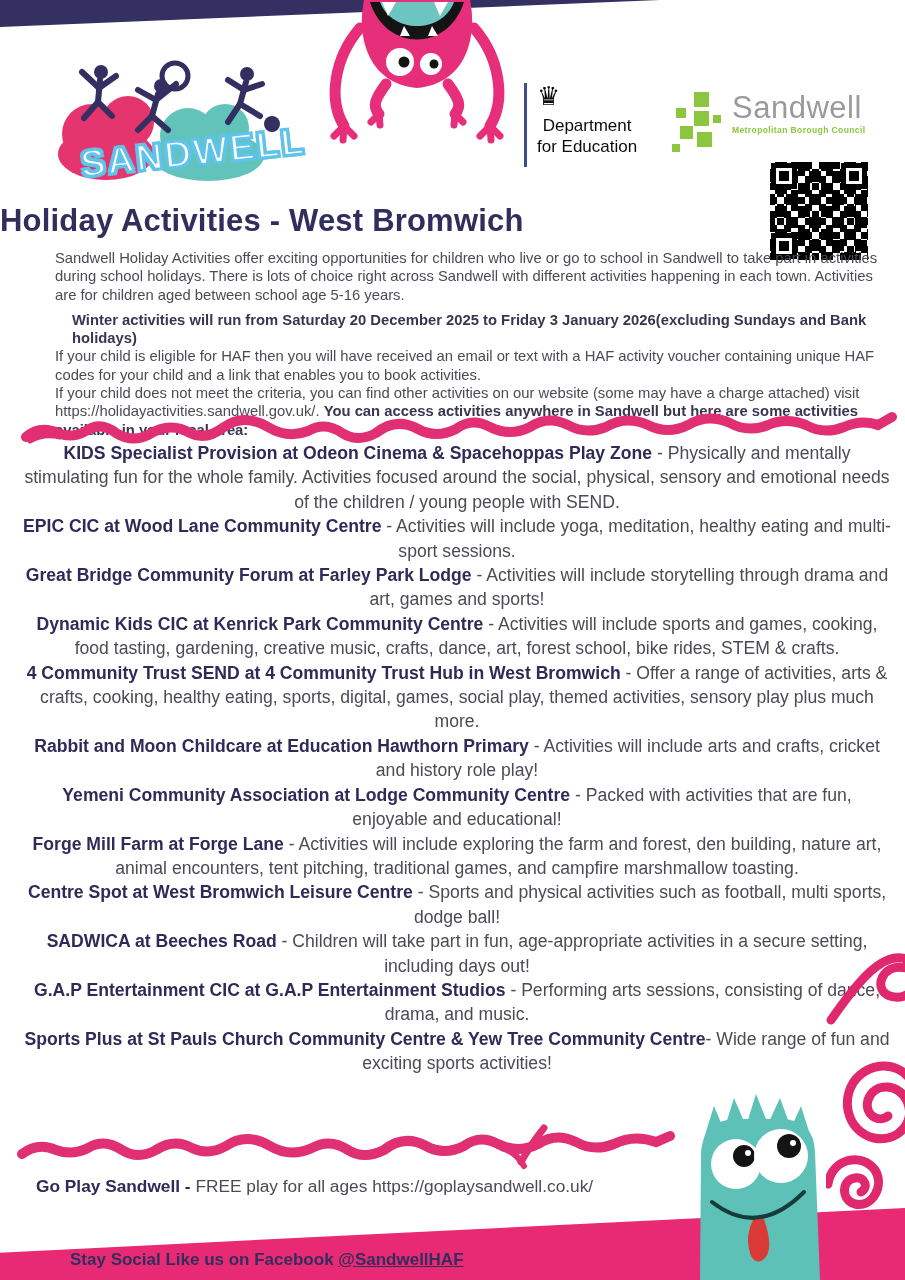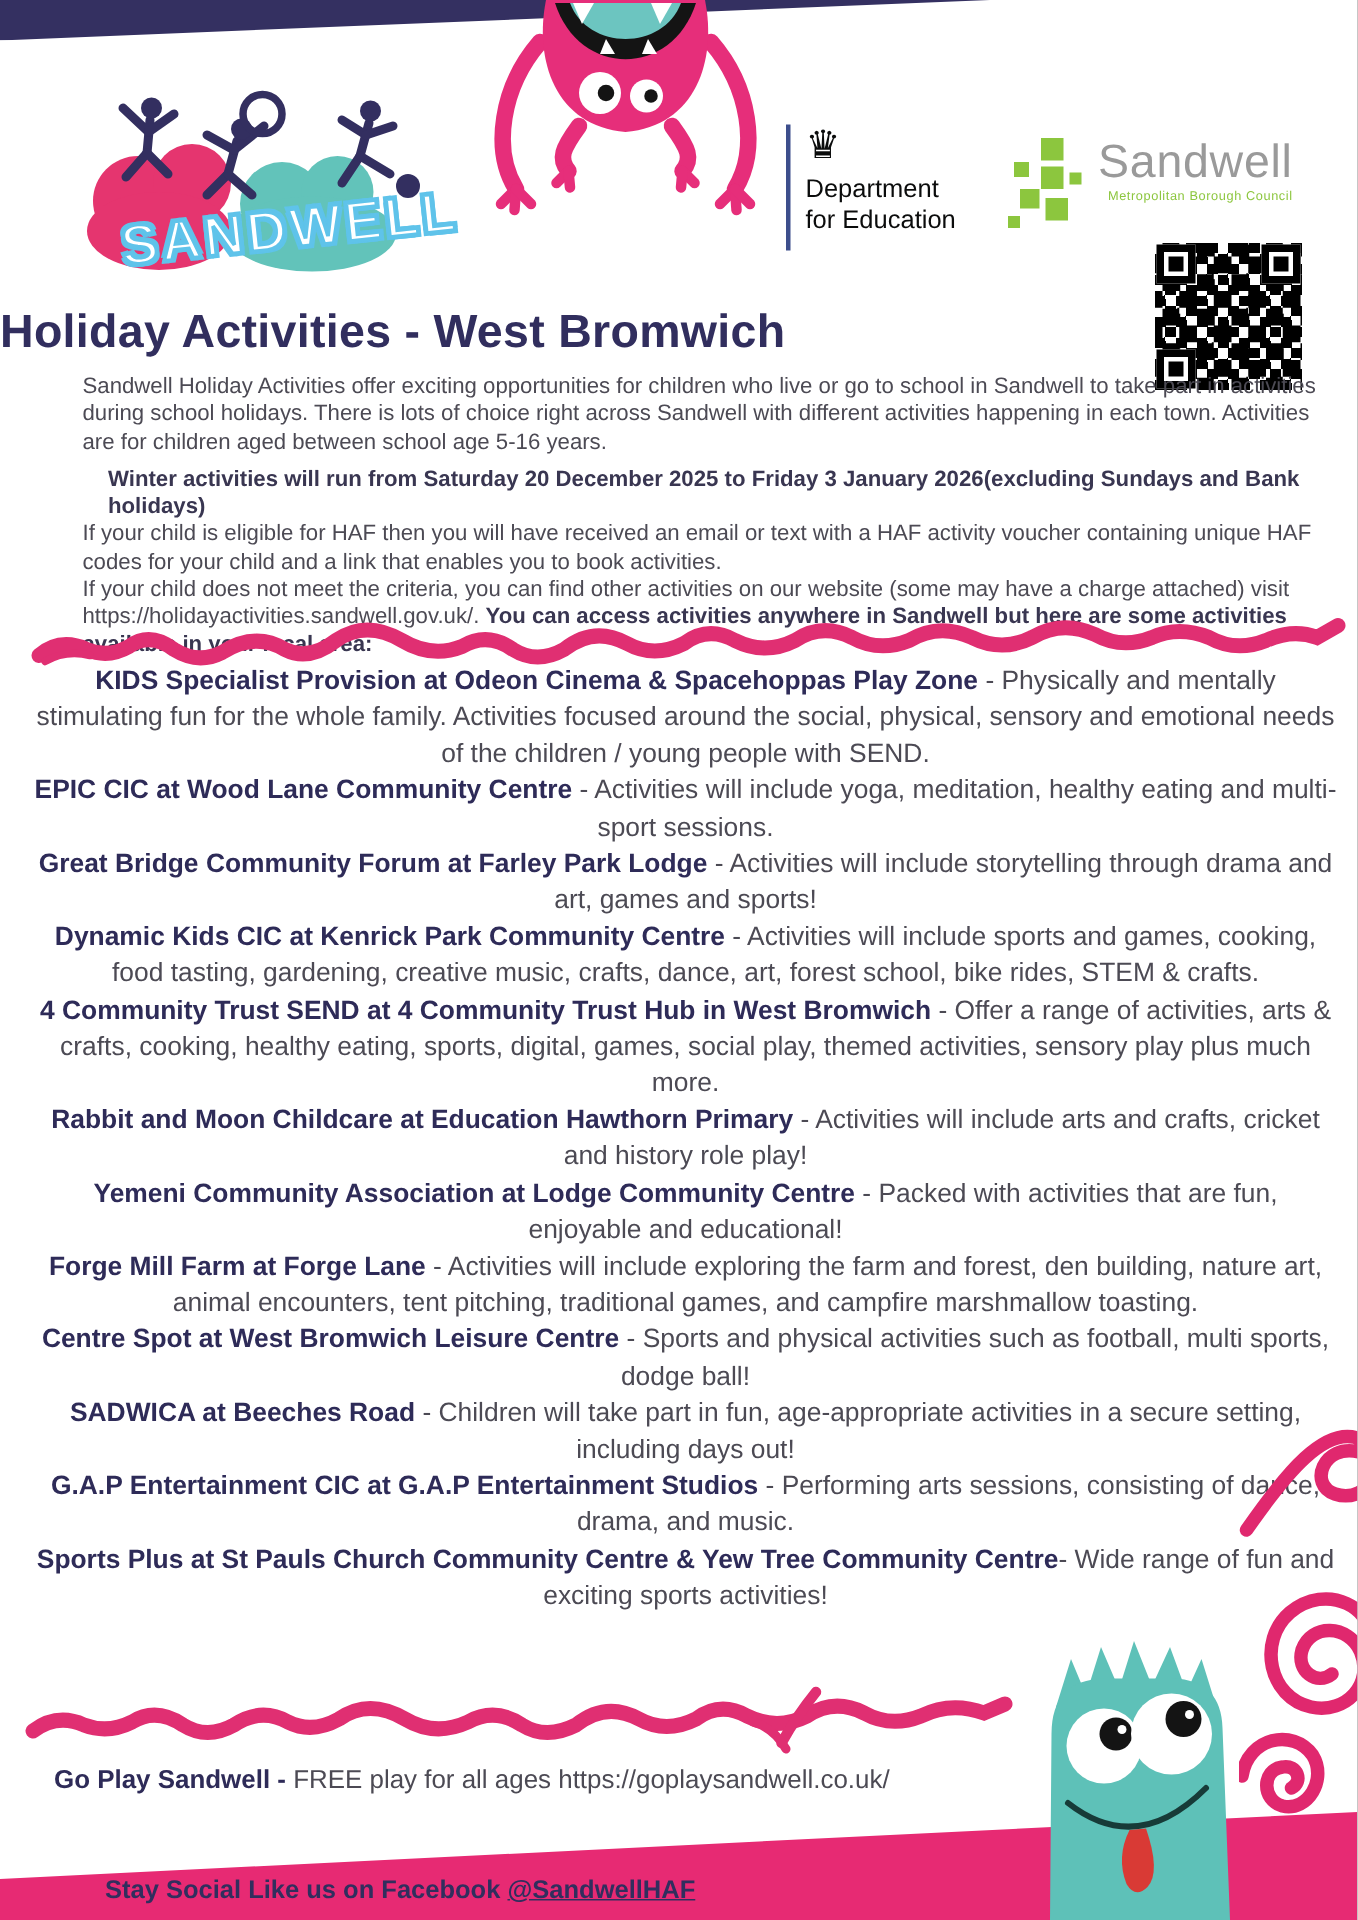--- a/index.html
+++ b/index.html
@@ -25,26 +25,26 @@
     text-shadow:0 0 2px #5fc3ea,2px 2px 0 #5fc3ea,-2px 2px 0 #5fc3ea,2px -2px 0 #5fc3ea,-2px -2px 0 #5fc3ea;
   }
   .haf-subtitle{
     position:absolute;left:22px;top:124px;width:270px;text-align:center;
     font-size:22px;font-weight:800;color:#ec3f87;letter-spacing:0.5px;
   }
   
   .dfe{position:absolute;left:524px;top:83px;height:84px;display:flex;}
   .dfe .bar{width:3px;background:#3d4e8c;margin-right:10px;}
   .dfe .crest{font-size:26px;line-height:26px;color:#0b0c0c;}
-  .dfe .dfe-text{font-size:17px;line-height:21px;color:#0b0c0c;margin-top:6px;}
+  .dfe .dfe-text{font-size:17px;line-height:21px;color:#0b0c0c;margin-top:6px;text-align:center;}
   
   .council{position:absolute;left:672px;top:92px;display:flex;align-items:flex-start;}
   .council .squares{margin-right:8px;}
   .council .c-name{font-size:31px;line-height:31px;color:#9a9a9a;font-weight:400;letter-spacing:0.5px;}
-  .council .c-sub{font-size:8.5px;color:#8cc63e;font-weight:400;letter-spacing:0.4px;margin-top:2px;text-align:right;}
+  .council .c-sub{font-size:8.5px;color:#8cc63e;font-weight:700;letter-spacing:0.4px;margin-top:2px;text-align:right;}
   
   .qr{
     position:absolute;left:766px;top:158px;width:98px;height:98px;
     border:4px solid #fff;background:
       repeating-conic-gradient(#000 0 90deg,#fff 0 180deg) 0 0/14px 14px,
       repeating-conic-gradient(#000 0 90deg,#fff 0 180deg) 5px 9px/23px 23px;
     background-blend-mode:multiply;
   }
   .qr .f{position:absolute;width:16px;height:16px;border:5px solid #000;background:#fff;}
   .qr .f::after{content:"";position:absolute;inset:3px;background:#000;}

